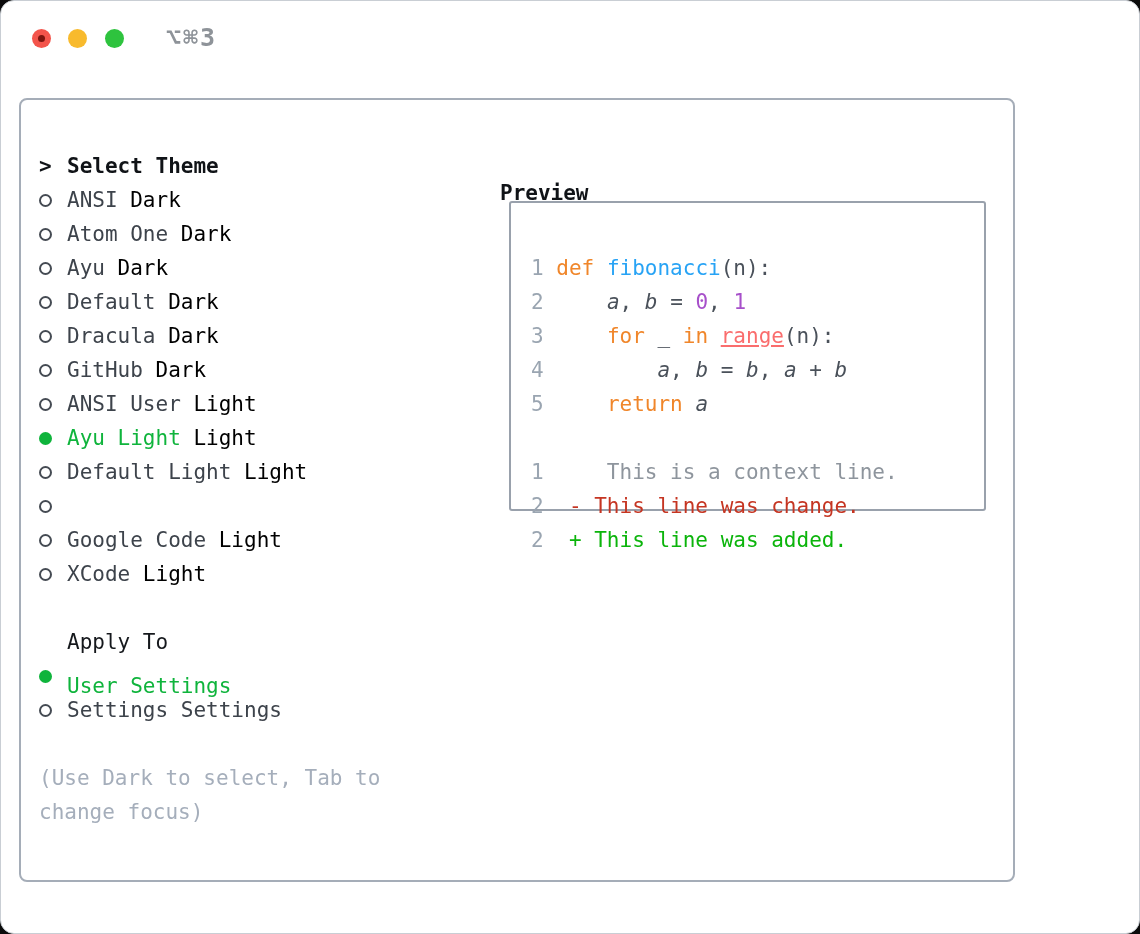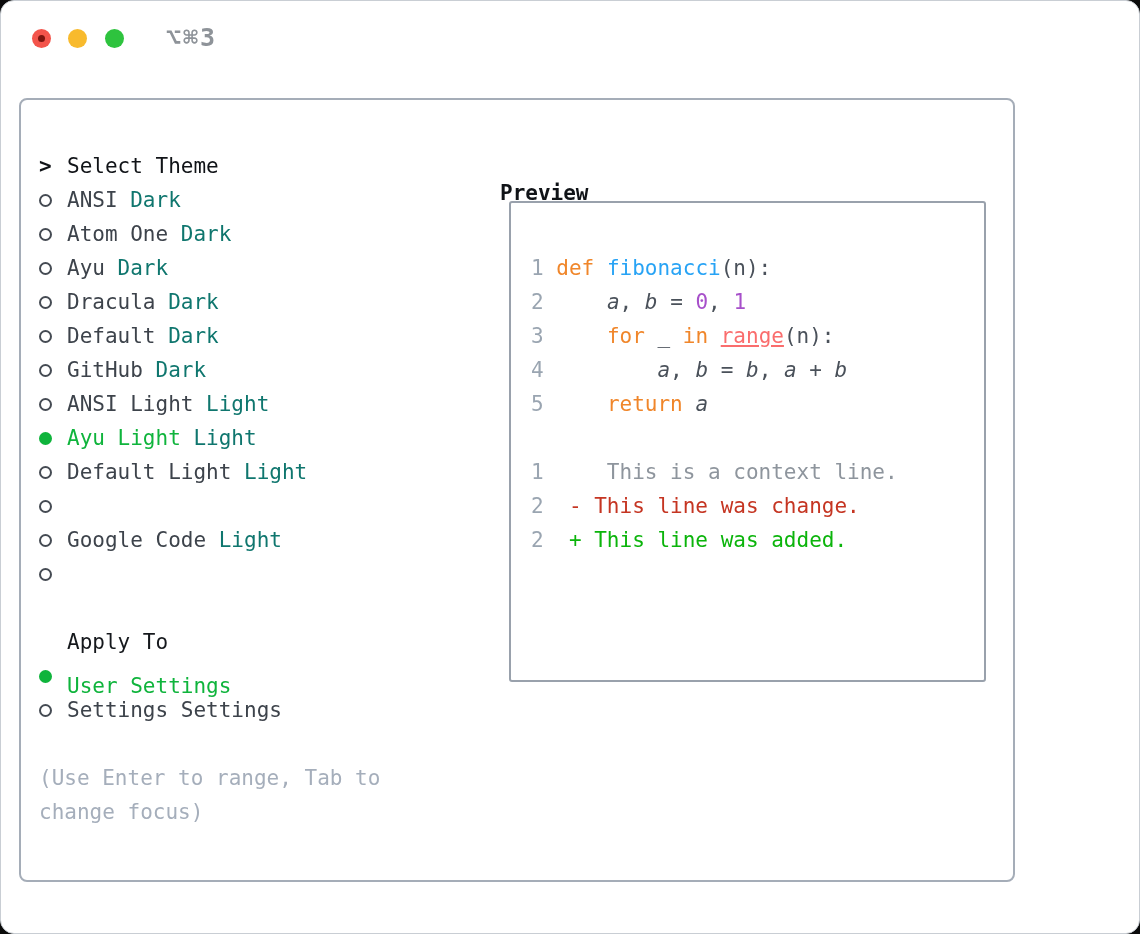--- a/index.html
+++ b/index.html
@@ -38,35 +38,35 @@
     width:28px;flex:0 0 28px;display:flex;align-items:center;height:34px;
   }
   .dot{
     width:13px;height:13px;border-radius:50%;border:2.5px solid #454b53;
     box-sizing:border-box;display:inline-block;
   }
   .row.selected .dot{background:#0fb43c;border-color:#0fb43c;}
   .row.selected .t-name{color:#0fb43c;margin-top:20px;}
   .prompt{font-weight:bold;color:#101317;font-size:21px;}
   .t-name{color:#3d434b;}
-  .t-variant{color:#0f766e;}
-  .hdr{font-weight:normal;color:#101317;}
+  .t-variant{color:#000000;}
+  .hdr{font-weight:bold;color:#101317;}
   .hdr2{color:#15181c;}
   .gap{height:34px;}
   .hint{
     position:absolute;left:38px;top:760px;width:412px;font-size:21px;
     line-height:34px;color:#a5aebb;
   }
   
   .preview-hdr{
     position:absolute;left:499px;top:148px;height:34px;line-height:34px;
     font-size:21px;font-weight:bold;color:#101317;margin-top:27px;
   }
   .preview-box{
-    position:absolute;left:508px;top:200px;width:477px;height:481px;
+    position:absolute;left:508px;top:200px;width:477px;height:310px;
     border:2px solid #99a1ac;border-radius:3px;box-sizing:border-box;background:#fff;
   }
   .codewrap{position:absolute;left:20px;top:48px;font-size:21px;line-height:34px;}
   .codeline{height:34px;white-space:pre;}
   .ln{color:#9aa5b1;}
   .pl{color:#4a515a;}
   .kw{color:#f0862a;}
   .fn{color:#27a3f5;}
   .call{color:#fa6d6d;text-decoration:underline;}
   .numlit{color:#a750ca;}
@@ -91,42 +91,42 @@
 
   <div class="leftcol">
     <div class="row">
       <span class="marker prompt">&gt;</span>
       <span class="hdr">Select Theme</span>
     </div>
     <div id="theme-items">
         <div class="row"><span class="marker"><span class="dot"></span></span><span><span class="t-name">ANSI </span><span class="t-variant">Dark</span></span></div>
         <div class="row"><span class="marker"><span class="dot"></span></span><span><span class="t-name">Atom One </span><span class="t-variant">Dark</span></span></div>
         <div class="row"><span class="marker"><span class="dot"></span></span><span><span class="t-name">Ayu </span><span class="t-variant">Dark</span></span></div>
+        <div class="row"><span class="marker"><span class="dot"></span></span><span><span class="t-name">Default </span><span class="t-variant">Dark</span></span></div>
         <div class="row"><span class="marker"><span class="dot"></span></span><span><span class="t-name">Dracula </span><span class="t-variant">Dark</span></span></div>
-        <div class="row"><span class="marker"><span class="dot"></span></span><span><span class="t-name">Default </span><span class="t-variant">Dark</span></span></div>
         <div class="row"><span class="marker"><span class="dot"></span></span><span><span class="t-name">GitHub </span><span class="t-variant">Dark</span></span></div>
-        <div class="row"><span class="marker"><span class="dot"></span></span><span><span class="t-name">ANSI Light </span><span class="t-variant">Light</span></span></div>
+        <div class="row"><span class="marker"><span class="dot"></span></span><span><span class="t-name">ANSI User </span><span class="t-variant">Light</span></span></div>
         <div class="row selected"><span class="marker"><span class="dot"></span></span><span><span class="t-name">Ayu Light </span><span class="t-variant">Light</span></span></div>
         <div class="row"><span class="marker"><span class="dot"></span></span><span><span class="t-name">Default Light </span><span class="t-variant">Light</span></span></div>
         <div class="row"><span class="marker"><span class="dot"></span></span></div>
         <div class="row"><span class="marker"><span class="dot"></span></span><span><span class="t-name">Google Code </span><span class="t-variant">Light</span></span></div>
-        <div class="row"><span class="marker"><span class="dot"></span></span></div>
+        <div class="row"><span class="marker"><span class="dot"></span></span><span><span class="t-name">XCode </span><span class="t-variant">Light</span></span></div>
       </div>
     <div class="gap"></div>
     <div class="row">
       <span class="marker"></span>
       <span class="hdr2">Apply To</span>
     </div>
     <div id="apply-items">
         <div class="row selected"><span class="marker"><span class="dot"></span></span><span class="t-name">User Settings</span></div>
         <div class="row"><span class="marker"><span class="dot"></span></span><span class="t-name">Settings Settings</span></div>
       </div>
   </div>
 
-  <div class="hint">(Use Enter to range, Tab to change focus)</div>
+  <div class="hint">(Use Dark to select, Tab to change focus)</div>
 
   <div class="preview-hdr">Preview</div>
 
   <div class="preview-box">
     <div class="codewrap" id="codewrap">
         <div class="codeline"><span class="ln">1 </span><span class="kw">def</span><span class="pl"> </span><span class="fn">fibonacci</span><span class="pl">(n):</span></div>
         <div class="codeline"><span class="ln">2 </span><span class="pl">    </span><span class="var">a</span><span class="pl">, </span><span class="var">b</span><span class="pl"> = </span><span class="numlit">0</span><span class="pl">, </span><span class="numlit">1</span></div>
         <div class="codeline"><span class="ln">3 </span><span class="pl">    </span><span class="kw">for</span><span class="pl"> _ </span><span class="kw">in</span><span class="pl"> </span><span class="call">range</span><span class="pl">(n):</span></div>
         <div class="codeline"><span class="ln">4 </span><span class="pl">        </span><span class="var">a</span><span class="pl">, </span><span class="var">b</span><span class="pl"> = </span><span class="var">b</span><span class="pl">, </span><span class="var">a</span><span class="pl"> + </span><span class="var">b</span></div>
         <div class="codeline"><span class="ln">5 </span><span class="pl">    </span><span class="kw">return</span><span class="pl"> </span><span class="var">a</span></div>

